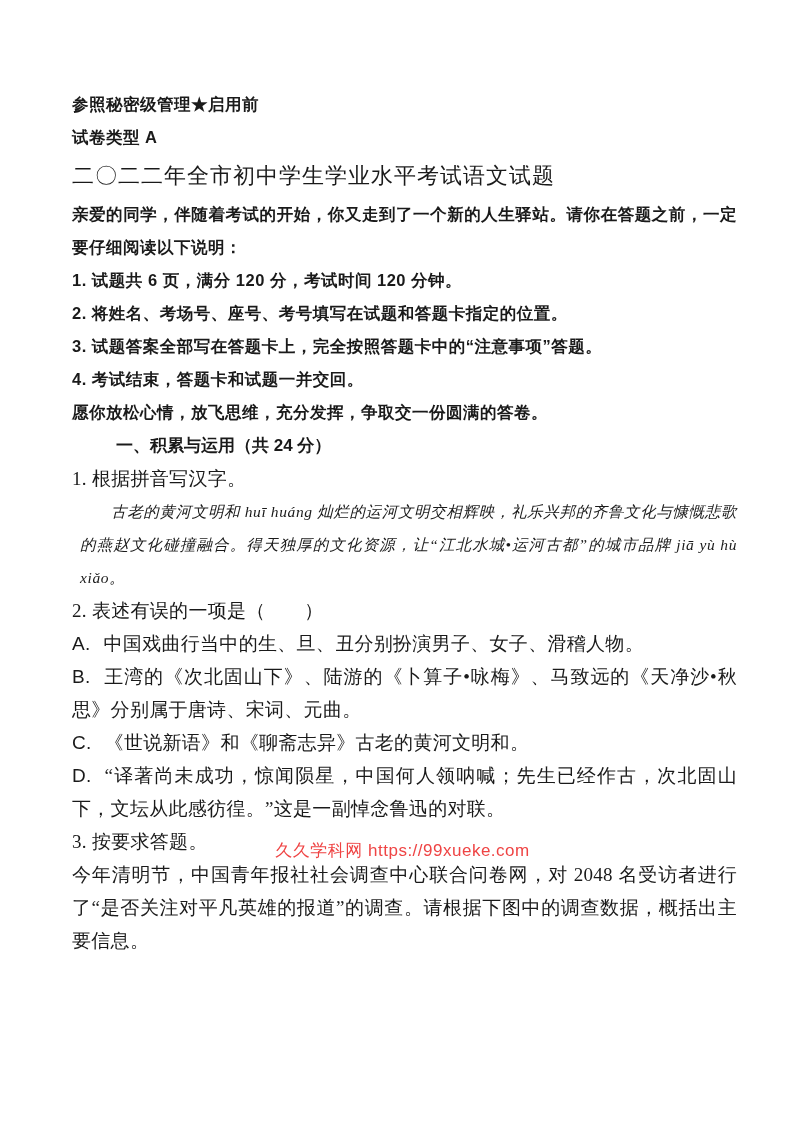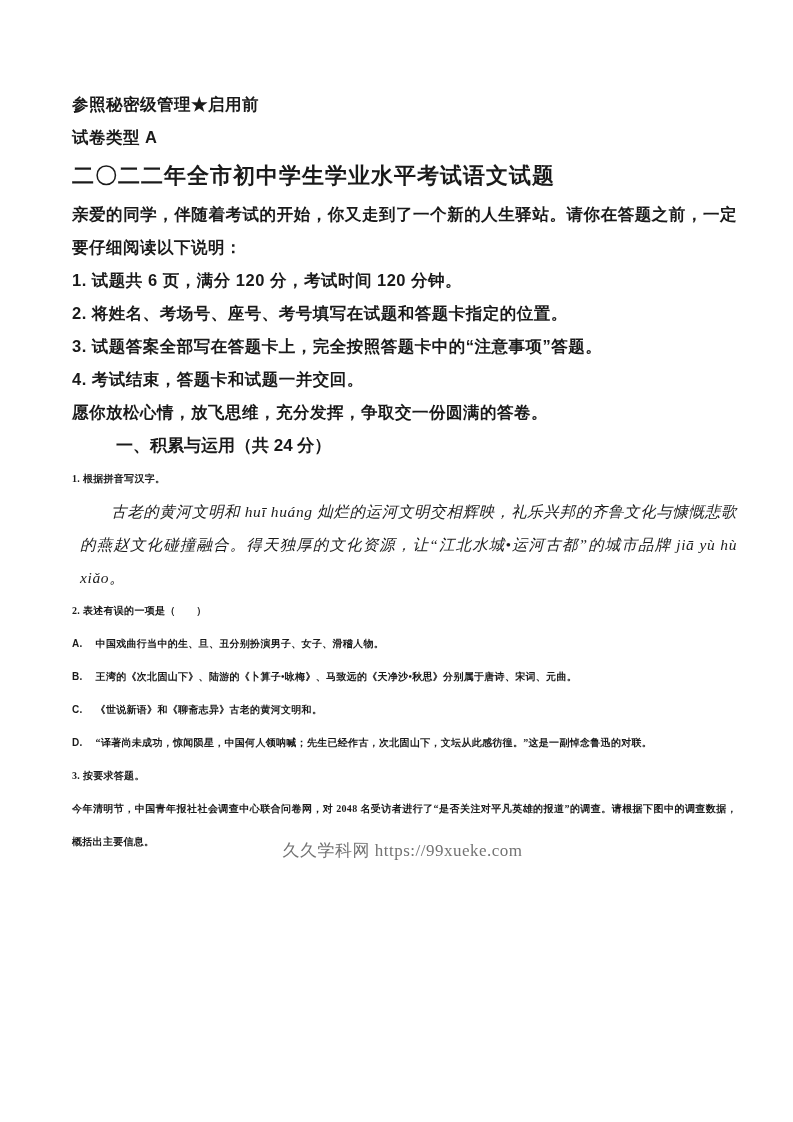--- a/index.html
+++ b/index.html
@@ -21,59 +21,59 @@
   
   .hei {
     font-family: "Liberation Sans", sans-serif;
     font-weight: 700;
     font-size: 16.5px;
     letter-spacing: 0.5px;
   }
   
   .song {
     font-family: "Liberation Serif", serif;
-    font-weight: 700;
-    font-size: 10px;
+    font-weight: 400;
+    font-size: 19px;
     letter-spacing: 0.3px;
   }
   
   .kai {
     font-family: "Liberation Serif", serif;
     font-style: italic;
     font-weight: 400;
     font-size: 15.5px;
     letter-spacing: 0.6px;
   }
   .doc-title {
     text-align: right;
     font-family: "Liberation Sans", sans-serif;
-    font-weight: 700;
+    font-weight: 400;
     font-size: 22px;
     line-height: 44px !important;
     letter-spacing: 1px;
   }
   .section-heading {
     font-family: "Liberation Sans", sans-serif;
     font-weight: 700;
     font-size: 17px;
     margin-left: 44px;
   }
   .indent-2em { text-indent: 2em; margin-left: 8px; }
   .option .opt-label {
     font-family: "Liberation Sans", sans-serif;
     margin-right: 13px;
   }
   .footer {
     position: absolute;
     left: 0; right: 0;
     bottom: 38px;
     text-align: center;
-    font-family: Liberation Serif, serif;
+    font-family: Liberation Sans, sans-serif;
     font-size: 17px;
-    color: #737373;
+    color: #ef4444;
     letter-spacing: 0.5px;
     padding-left: 12px;
   }
 </style>
 </head>
 <body>
 
 <div class="page">
 
   <p class="hei">参照秘密级管理★启用前</p>

